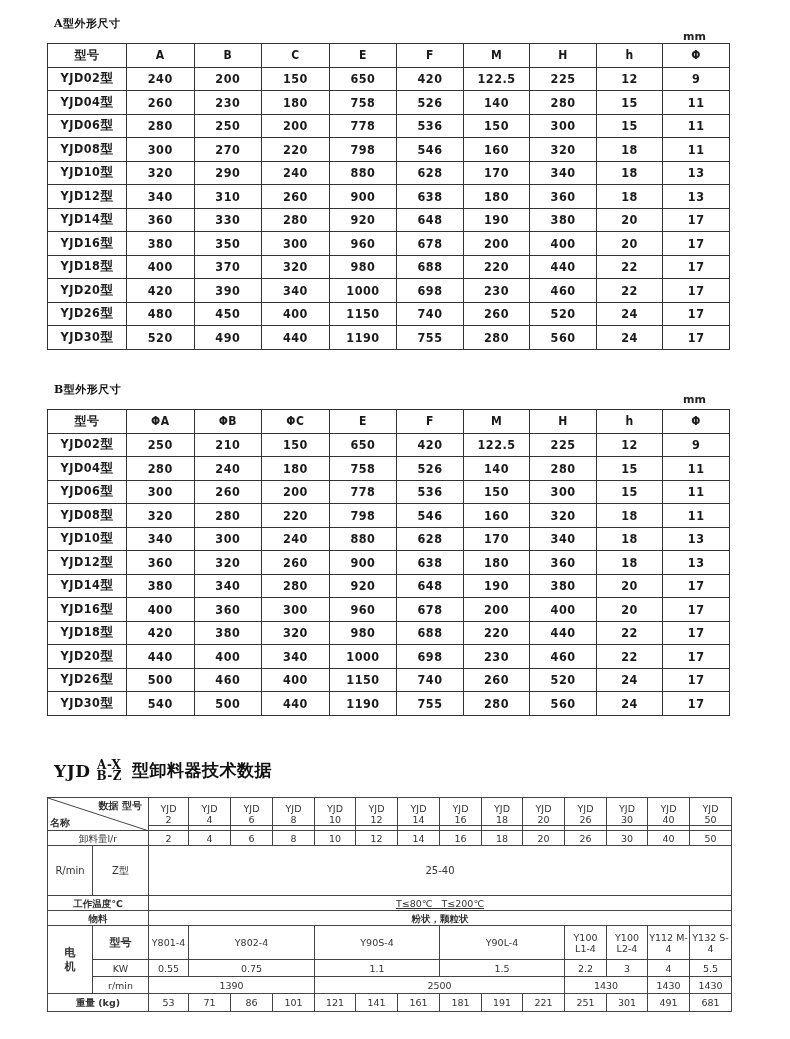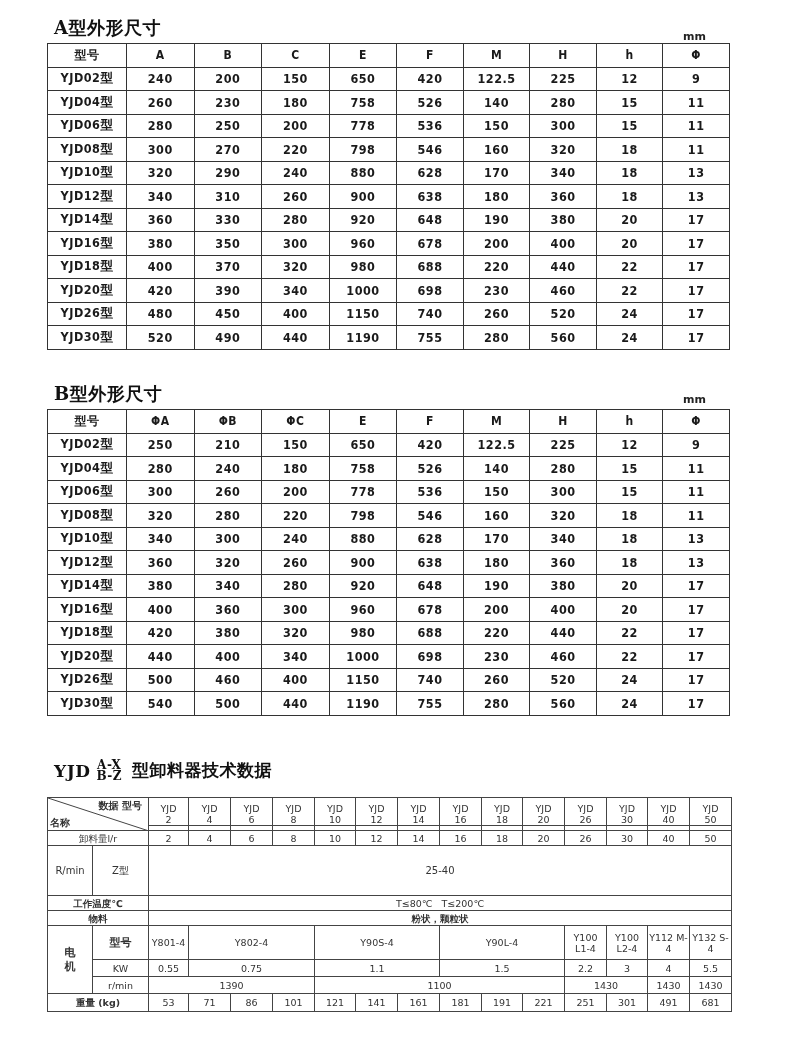--- a/index.html
+++ b/index.html
@@ -1,17 +1,17 @@
 <!DOCTYPE html>
 <html><head>
 <meta charset="utf-8">
 <style>
   html, body { margin:0; padding:0; background:#ffffff; }
   body { width:790px; height:1039px; position:relative; overflow:hidden; font-family:"DejaVu Sans", sans-serif; color:#111; }
-  .sec-title { position:absolute; font-family:"DejaVu Serif", serif; font-weight:bold; font-size:18px; color:#111; letter-spacing:0.5px; }
+  .sec-title { position:absolute; font-family:"DejaVu Serif", serif; font-weight:bold; font-size:11px; color:#111; letter-spacing:0.5px; }
   .unit { position:absolute; font-size:11px; font-weight:bold; color:#222; }
   table.dim { position:absolute; border-collapse:collapse; left:47px; width:683px; table-layout:fixed; }
   table.dim td { border:1.5px solid #333; text-align:center; font-family:"DejaVu Sans Condensed","DejaVu Sans", sans-serif; font-weight:bold; font-size:12.5px; height:22.5px; padding:0; color:#1a1a1a; letter-spacing:0.5px; }
   table.dim tr.hdr td { font-size:12px; }
   table.spec { position:absolute; left:47px; top:797px; width:684px; border-collapse:collapse; table-layout:fixed; }
   table.spec td { border:1.3px solid #444; text-align:center; font-size:9.5px; color:#333; padding:0; line-height:11px; }
   .yjd-top { display:block; }
   .yjd-num { display:block; border-bottom:1px solid #444; }
   .diag-cell { position:relative; }
   .diag-cell svg { position:absolute; left:0; top:0; }
@@ -484,21 +484,21 @@
         <td>40</td>
         <td>50</td>
       </tr>
     <tr style="height:50px;">
       <td style="font-size:10px;">R/min</td>
       <td style="font-size:10px;">Z型</td>
       <td colspan="14" style="font-size:10px;">25-40</td>
     </tr>
     <tr style="height:15px;">
       <td colspan="2" style="font-weight:bold;">工作温度℃</td>
-      <td colspan="14" style="white-space:pre;">T≤80℃   T≤200℃</td>
+      <td colspan="14" style="white-space:pre;text-decoration:underline;">T≤80℃   T≤200℃</td>
     </tr>
     <tr style="height:15px;">
       <td colspan="2" style="font-weight:bold;">物料</td>
       <td colspan="14" style="font-weight:bold;">粉状，颗粒状</td>
     </tr>
     <tr style="height:34px;" id="motor-model-row">
       <td rowspan="3" style="font-weight:bold; font-size:11px; line-height:14px;">
         <span style="display:inline-block; width:12px; word-break:break-all;">电机</span>
       </td>
       <td style="font-weight:bold; font-size:11px;">型号</td>
@@ -518,21 +518,21 @@
         <td colspan="3">1.1</td>
         <td colspan="3">1.5</td>
         <td colspan="1">2.2</td>
         <td colspan="1">3</td>
         <td colspan="1">4</td>
         <td colspan="1">5.5</td>
       </tr>
     <tr style="height:17px;" id="rpm-row">
       <td>r/min</td>
     <td colspan="4">1390</td>
-        <td colspan="6">1100</td>
+        <td colspan="6">2500</td>
         <td colspan="2">1430</td>
         <td colspan="1">1430</td>
         <td colspan="1">1430</td>
       </tr>
     <tr style="height:18px;margin-top:40px;" id="weight-row">
       <td colspan="2" style="font-weight:bold;">重量  (kg)</td>
     <td>53</td>
         <td>71</td>
         <td>86</td>
         <td>101</td>

